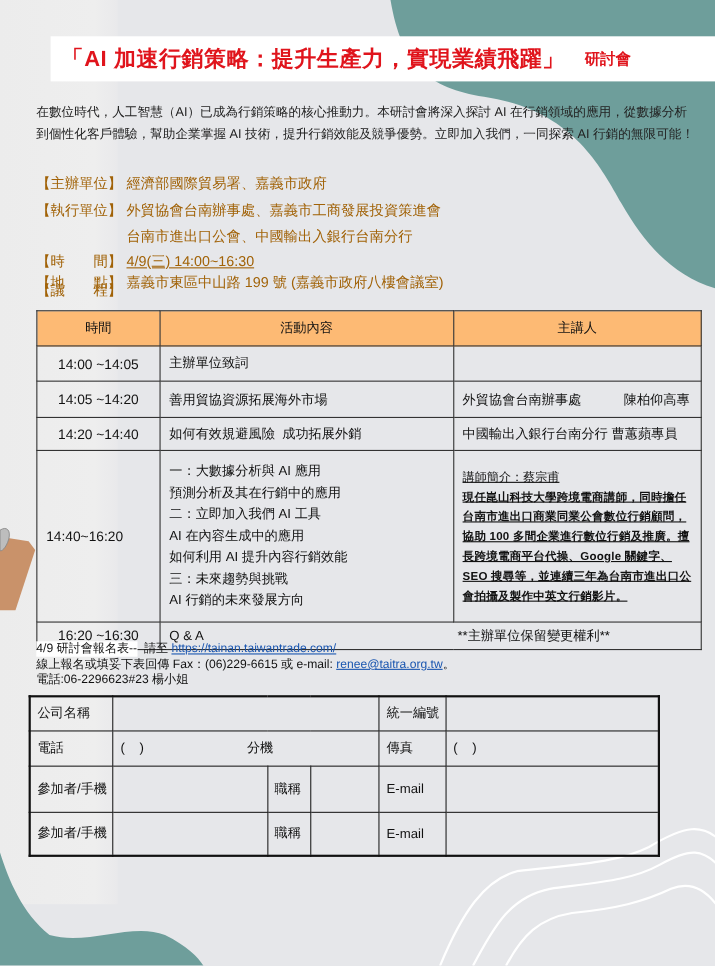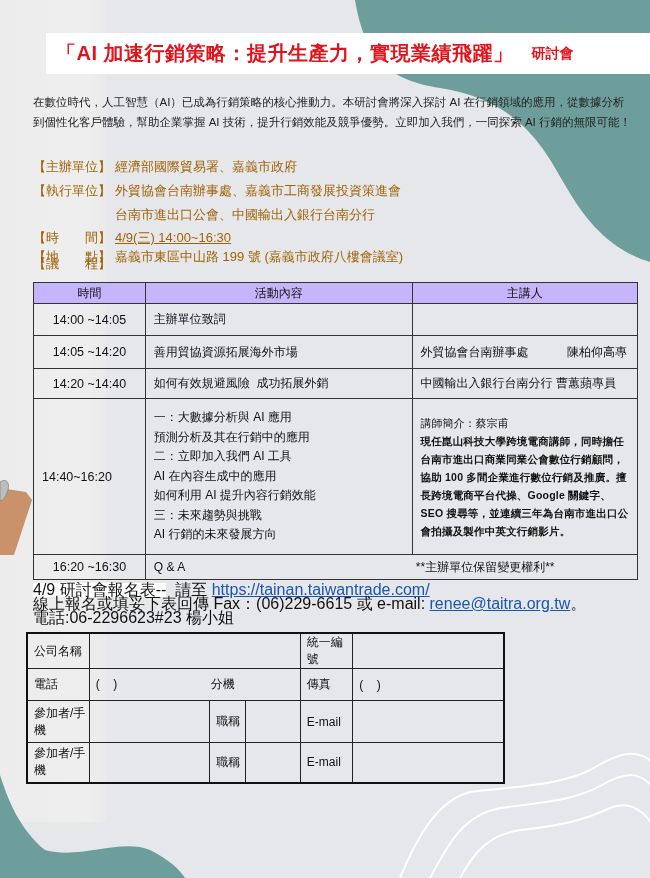--- a/index.html
+++ b/index.html
@@ -35,40 +35,40 @@
   .info { position: absolute; left: 33px; z-index: 2; font-size: 13px; white-space: nowrap; color: #a16207; }
   .info .lbl { display: inline-block; width: 82px; }
   .info .indent { display: inline-block; width: 82px; }
 
   table.agenda {
     position: absolute; left: 33px; top: 282px; width: 605px;
     border-collapse: collapse; z-index: 2; font-size: 12px; color: #111;
   }
   table.agenda td, table.agenda th { border: 1px solid #333; }
   table.agenda th {
-    background: #c4b5fd; font-weight: normal; height: 21px; font-size: 12px;
+    background: #fdba74; font-weight: normal; height: 32px; font-size: 12px;
   }
   table.agenda td { vertical-align: middle; }
   .c-time { width: 112px; text-align: center; font-size: 12.5px; }
   .c-content { width: 267px; padding-left: 8px; }
   .c-speaker { width: 226px; padding-left: 8px; }
   .speaker-two { display: flex; justify-content: space-between; padding-right: 10px; }
   .multi div { line-height: 19.5px; }
-  .bio { font-size: 10.5px; line-height: 18px; padding: 2px 6px 2px 8px; }
+  .bio { font-size: 10.5px; line-height: 18px; padding: 2px 6px 2px 8px; text-decoration: underline; }
   .bio .bio-head { font-size: 11px; }
   .bio .bio-body { font-weight: bold; letter-spacing: 0.2px; }
 
   .reg {
-    position: absolute; left: 33px; top: 583px; z-index: 2; font-size: 16px; line-height: 14px; color: #111;
+    position: absolute; left: 33px; top: 583px; z-index: 2; font-size: 11px; line-height: 14px; color: #111;
   }
   .reg .first { background: #ffffff; display: inline-block; }
   .reg a { color: #1a56b0; text-decoration: underline; }
 
   table.form {
-    position: absolute; left: 26px; top: 632px; width: 479px;
+    position: absolute; left: 26px; top: 632px; width: 574px;
     border-collapse: collapse; z-index: 2; font-size: 12px; color: #111;
     border: 2px solid #111;
   }
   table.form td { border: 1px solid #222; padding-left: 6px; vertical-align: middle; }
 </style>
 </head>
 <body>
 
 <div class="left-panel"></div>
 <svg class="bg-svg" viewBox="0 0 650 878" xmlns="http://www.w3.org/2000/svg">

